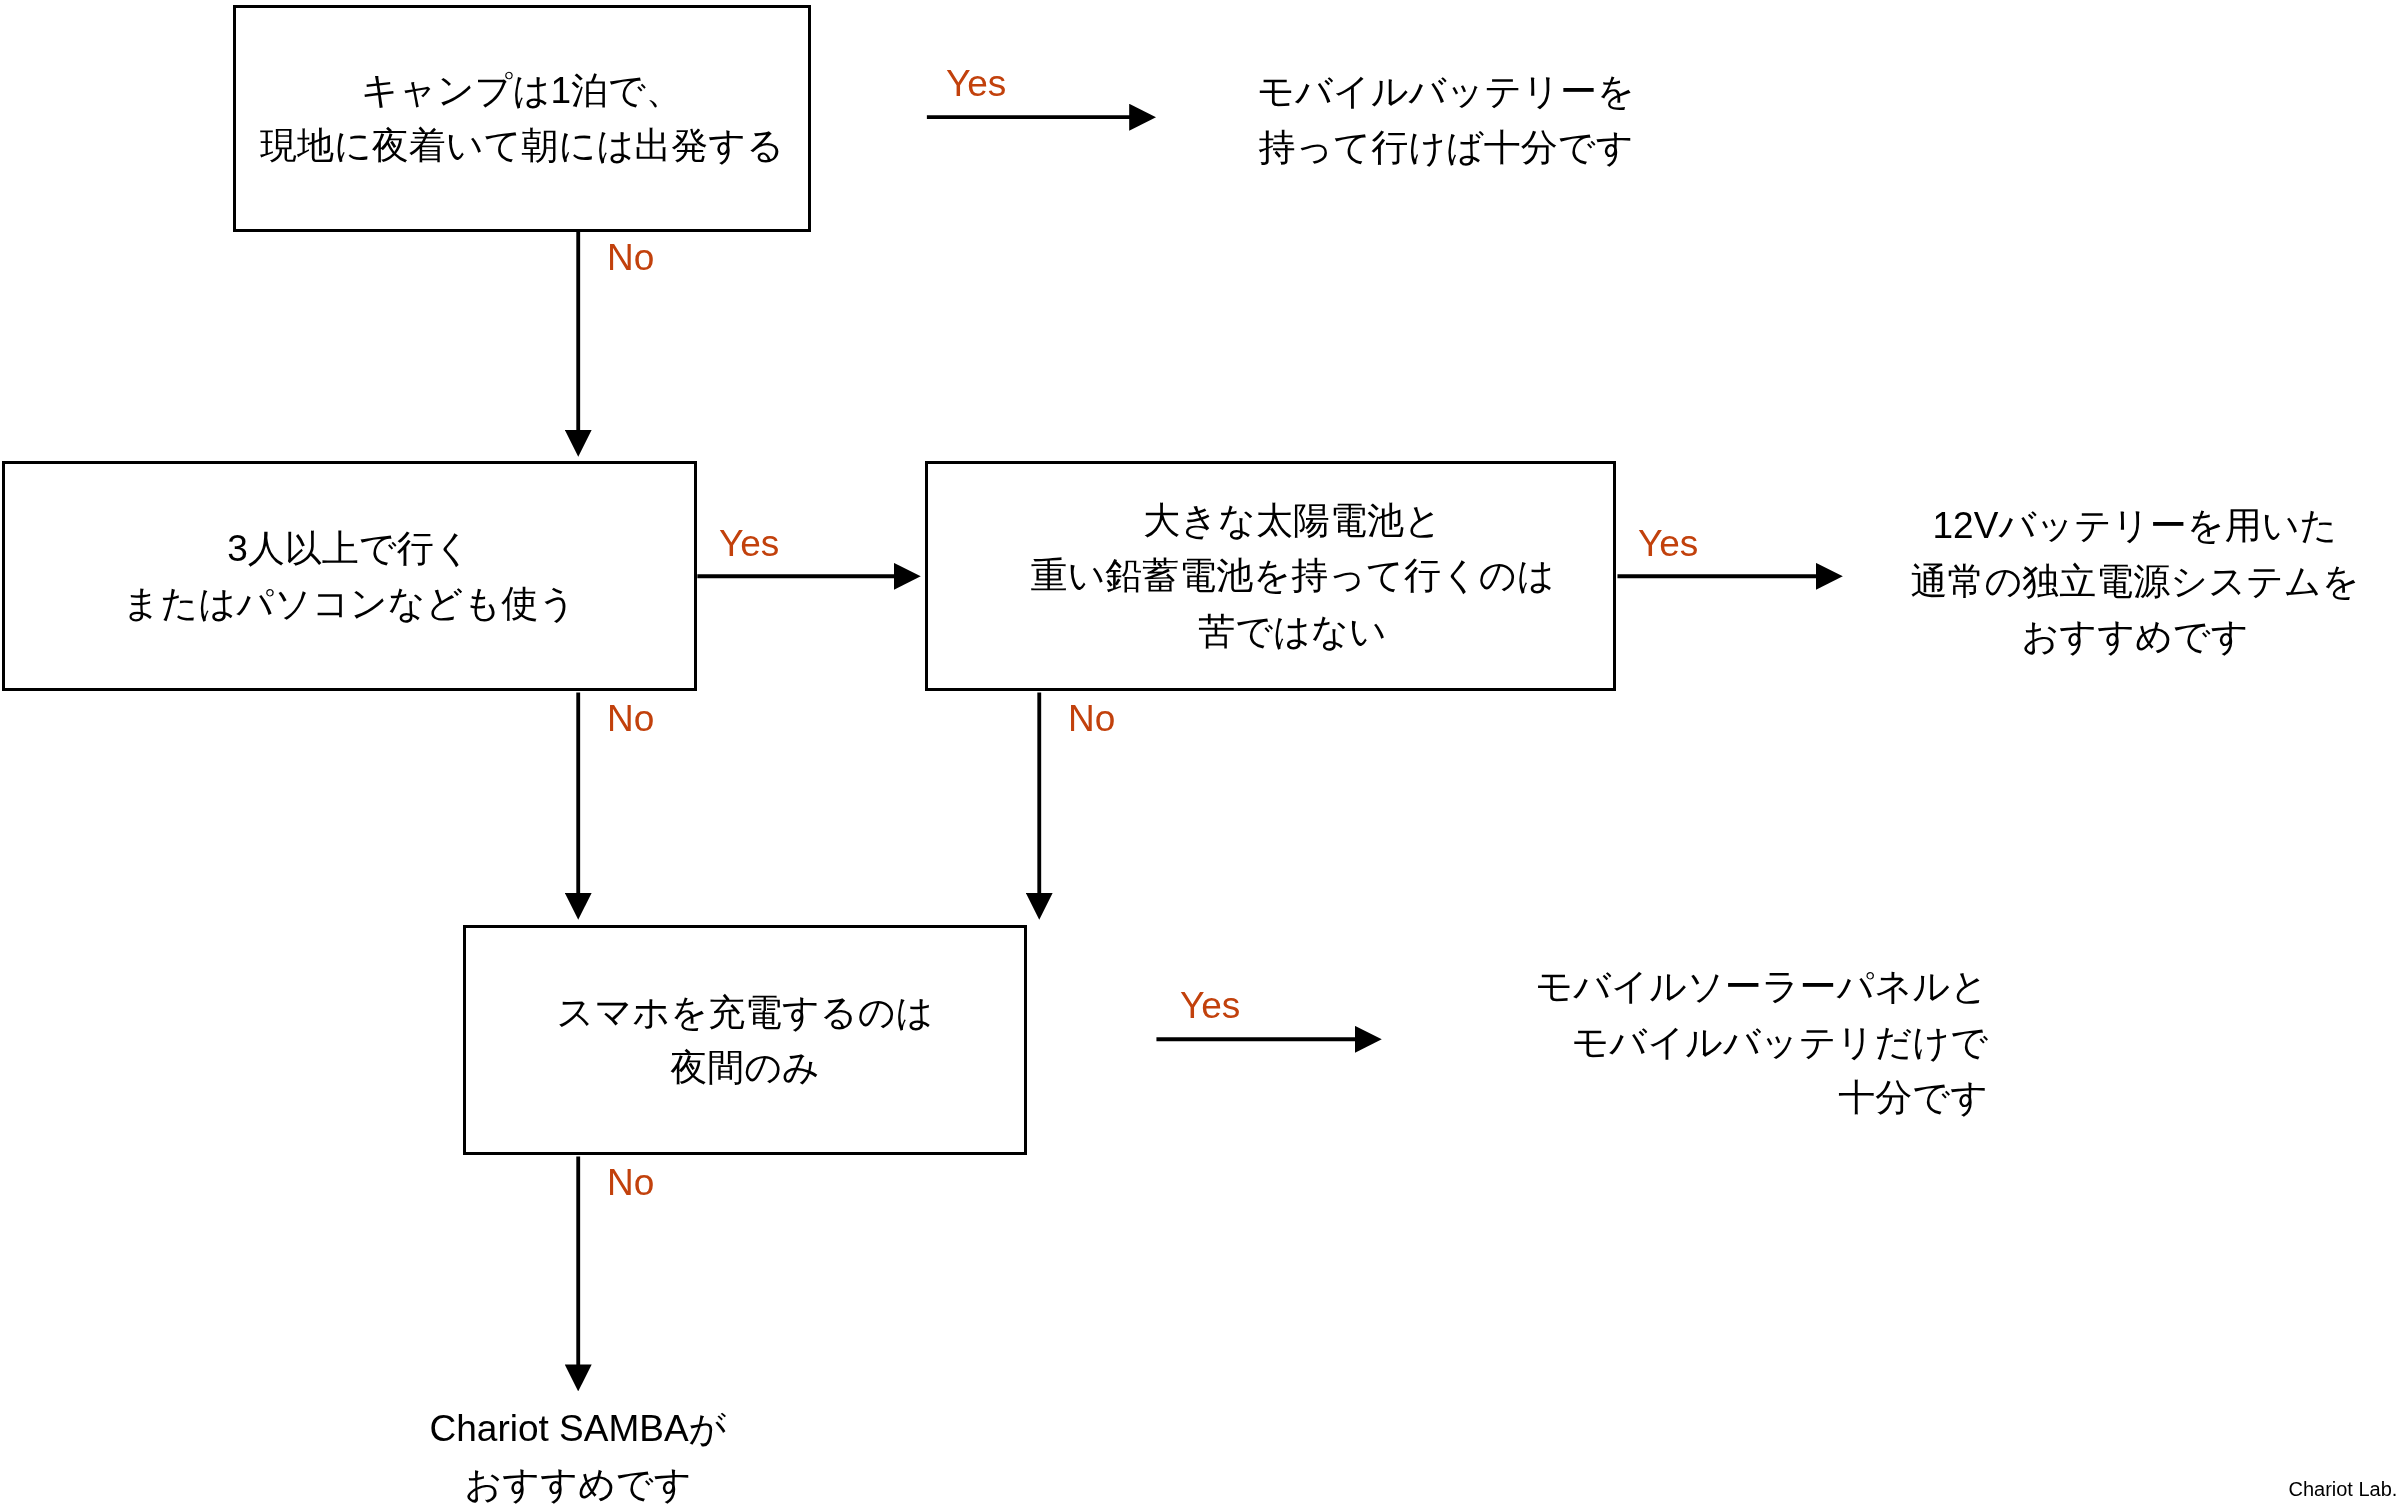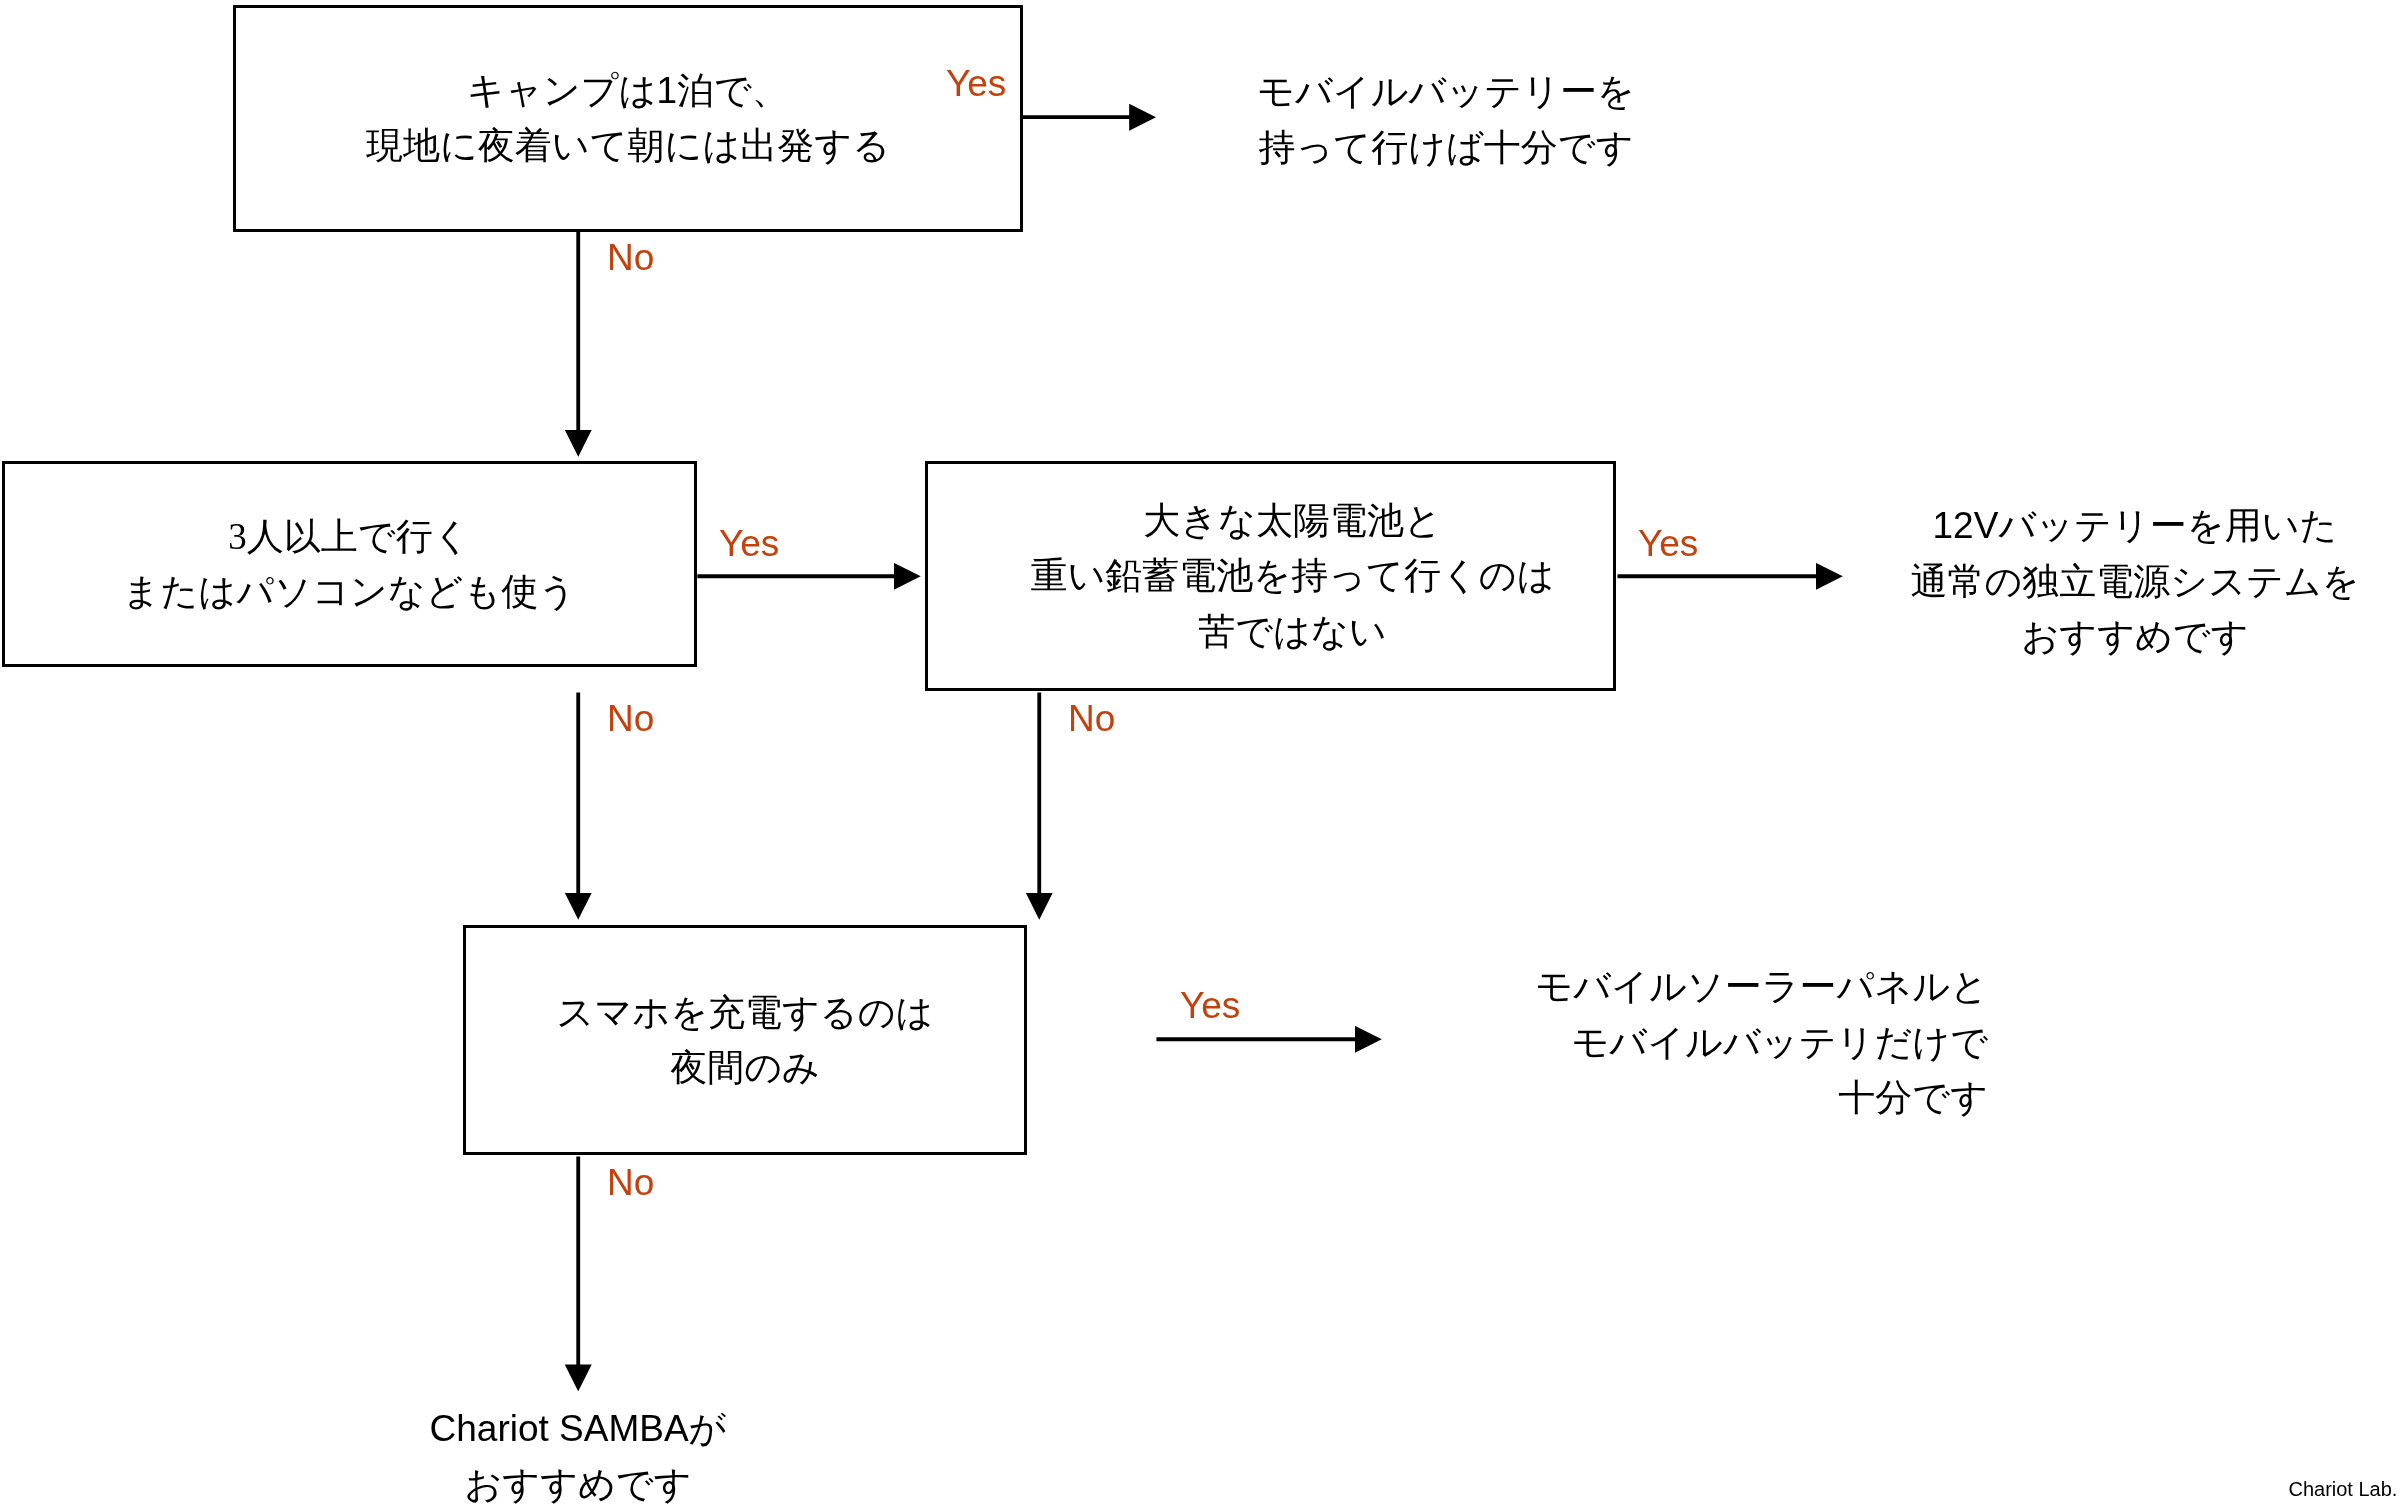--- a/index.html
+++ b/index.html
@@ -72,24 +72,24 @@
     <line x1="965" y1="122" x2="1198" y2="122" stroke="#000000" stroke-width="4" marker-end="url(#arrowhead)"></line>
     <line x1="602" y1="238" x2="602" y2="470" stroke="#000000" stroke-width="4" marker-end="url(#arrowhead)"></line>
     <line x1="726" y1="600" x2="953" y2="600" stroke="#000000" stroke-width="4" marker-end="url(#arrowhead)"></line>
     <line x1="1684" y1="600" x2="1913" y2="600" stroke="#000000" stroke-width="4" marker-end="url(#arrowhead)"></line>
     <line x1="602" y1="721" x2="602" y2="952" stroke="#000000" stroke-width="4" marker-end="url(#arrowhead)"></line>
     <line x1="1082" y1="721" x2="1082" y2="952" stroke="#000000" stroke-width="4" marker-end="url(#arrowhead)"></line>
     <line x1="1204" y1="1082" x2="1433" y2="1082" stroke="#000000" stroke-width="4" marker-end="url(#arrowhead)"></line>
     <line x1="602" y1="1204" x2="602" y2="1443" stroke="#000000" stroke-width="4" marker-end="url(#arrowhead)"></line>
   </svg>
 
-  <div class="node" style="left:233px; top:4.8px; width:790px; height:227px;">キャンプは1泊で、
+  <div class="node" style="left:233px; top:4.8px; width:578px; height:227px;">キャンプは1泊で、
 現地に夜着いて朝には出発する</div>
 
-  <div class="node" style="left:1.9px; top:461px; width:695px; height:206px;font-family:Liberation Serif, serif;">3人以上で行く
+  <div class="node" style="left:1.9px; top:461px; width:695px; height:230px;">3人以上で行く
 またはパソコンなども使う</div>
 
   <div class="node" style="left:925px; top:461px; width:691px; height:230px;padding-left:44px;">大きな太陽電池と
 重い鉛蓄電池を持って行くのは
 苦ではない</div>
 
   <div class="node" style="left:463px; top:925px; width:564px; height:230px;">スマホを充電するのは
 夜間のみ</div>
 
   <div class="edge-label" style="left:946px; top:62px;">Yes</div>

